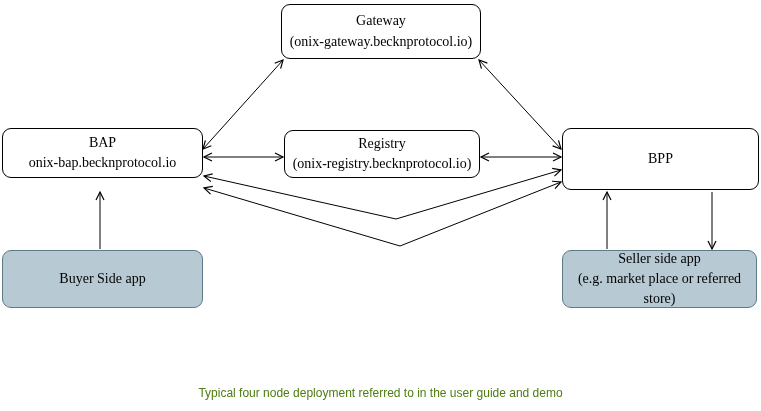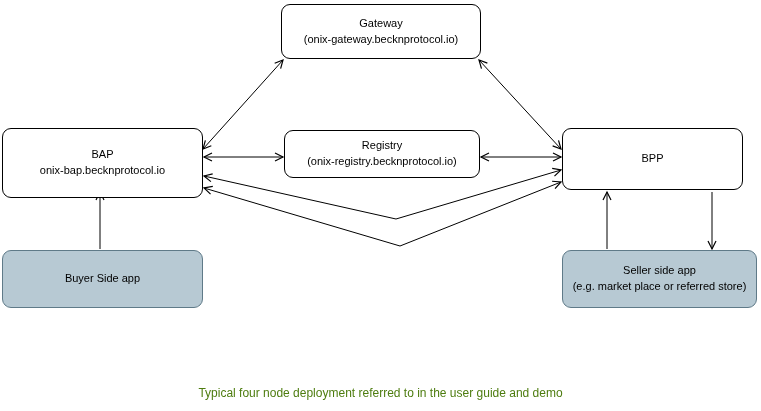--- a/index.html
+++ b/index.html
@@ -24,35 +24,36 @@
     .node {
       position: absolute;
       border: 1px solid var(--node-border, #000000);
       border-radius: 9px;
       background: var(--node-fill, #ffffff);
       display: flex;
       flex-direction: column;
       align-items: center;
       justify-content: center;
       text-align: center;
-      font-size: 11px;
+      font-size: 14px;
       line-height: 1.45;
       color: #000;
       padding: 2px;
+      font-family: Liberation Serif, serif;
     }
 
     .node.app {
       background: var(--app-fill, #b7c9d3);
       border-color: var(--app-border, #5f7a88);
     }
 
     .gateway  { left: 281px; top: 4px;   width: 200px; height: 55px; }
-    .bap      { left: 2px;   top: 128px; width: 201px; height: 70px; }
+    .bap      { left: 2px;   top: 128px; width: 201px; height: 50px; }
     .registry { left: 284px; top: 130px; width: 196px; height: 48px; text-align: center; }
-    .bpp      { left: 562px; top: 128px; width: 181px; height: 62px; }
+    .bpp      { left: 562px; top: 128px; width: 197px; height: 62px; }
     .buyer    { left: 2px;   top: 250px; width: 201px; height: 58px; gap: 47px; }
     .seller   { left: 562px; top: 250px; width: 195px; height: 58px; }
 
     .caption {
       position: absolute;
       left: 0; right: 0;
       top: 386px;
       text-align: center;
       font-size: 12px;
       color: #4d7c0f;

